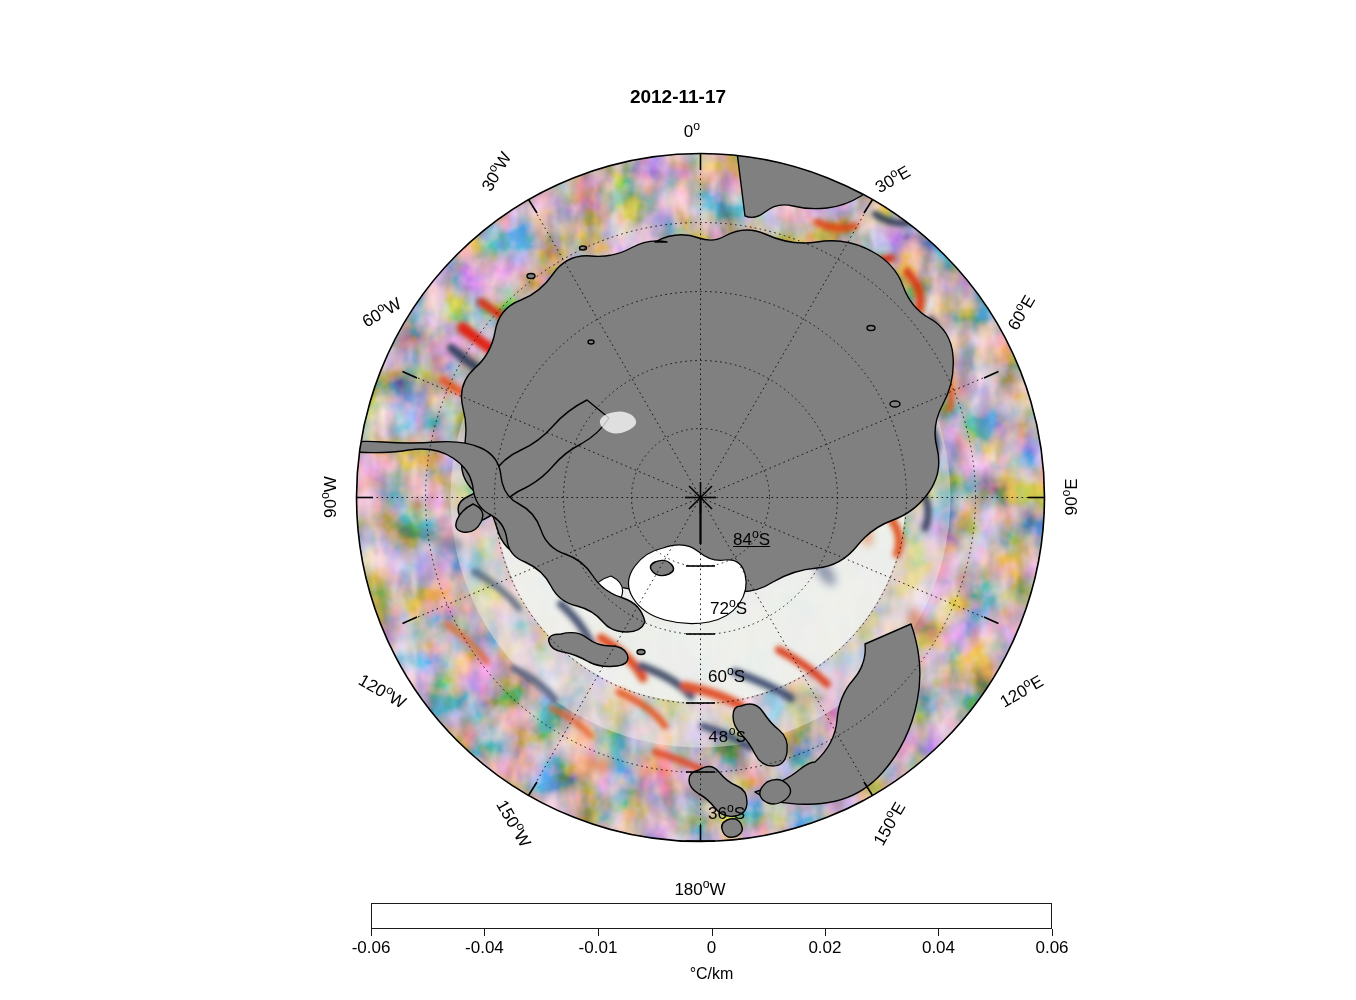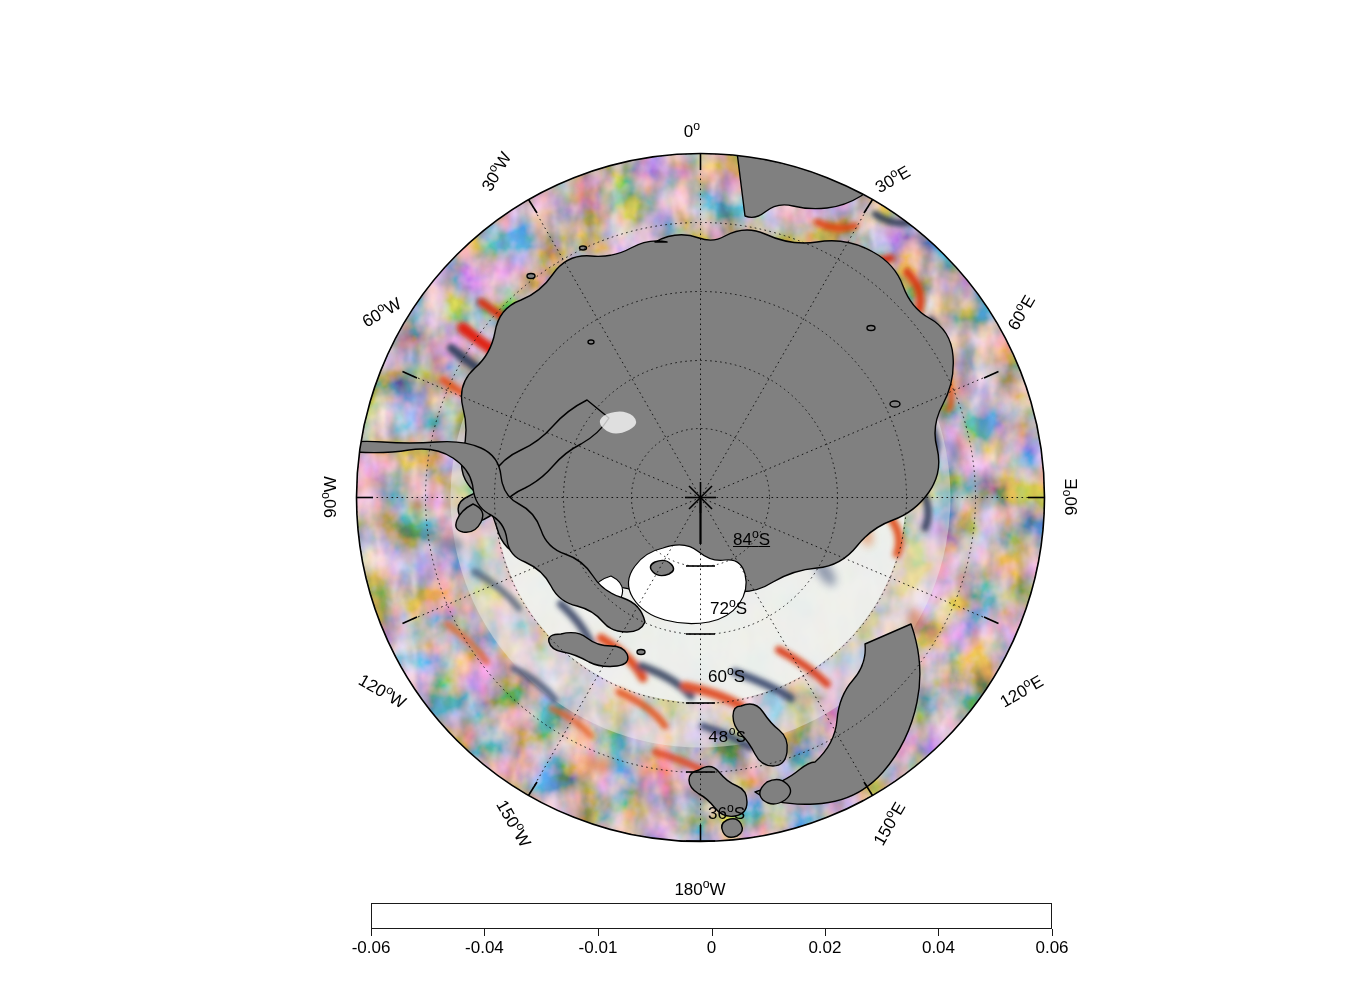--- a/index.html
+++ b/index.html
@@ -39,20 +39,21 @@
   #cb-unit{position:absolute;left:0;right:0;top:calc(100% + 36px);
            text-align:center;font-size:16px;}
 
   .deg{font-size:.72em;vertical-align:super;line-height:0;}
 </style>
 </head>
 <body>
 
 <div id="figure">
 
+  <div class="subtitle">2012-11-17</div>
 
   <div id="map-wrap">
     <svg id="map-svg" viewBox="0 0 691 691">
       <defs>
         <clipPath id="discClip">
             <circle cx="345.5" cy="345.5" r="344"></circle>
           </clipPath>
 
         <filter id="blobby" x="-30%" y="-30%" width="160%" height="160%">
           <feGaussianBlur stdDeviation="2.4"></feGaussianBlur>
@@ -355,15 +356,16 @@
     <div class="cb-tick" style="left:100%;"></div>
 
     <div class="cb-lab" style="left:0%;">-0.06</div>
     <div class="cb-lab" style="left:16.66%;">-0.04</div>
     <div class="cb-lab" style="left:33.33%;">-0.01</div>
     <div class="cb-lab" style="left:50%;">0</div>
     <div class="cb-lab" style="left:66.66%;">0.02</div>
     <div class="cb-lab" style="left:83.33%;">0.04</div>
     <div class="cb-lab" style="left:100%;">0.06</div>
 
+    <div id="cb-unit">°C/km</div>
   </div>
 
 </div>
 
 </body></html>

